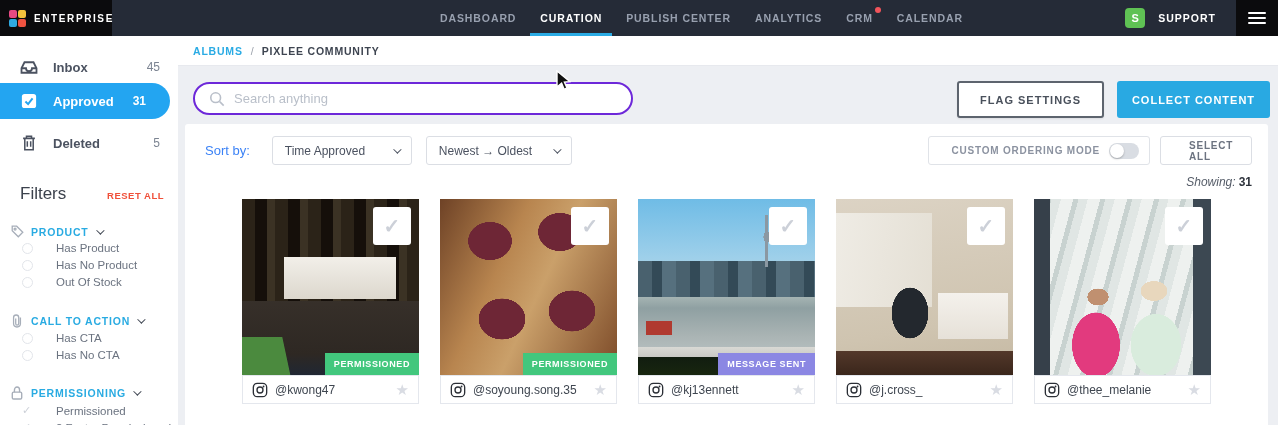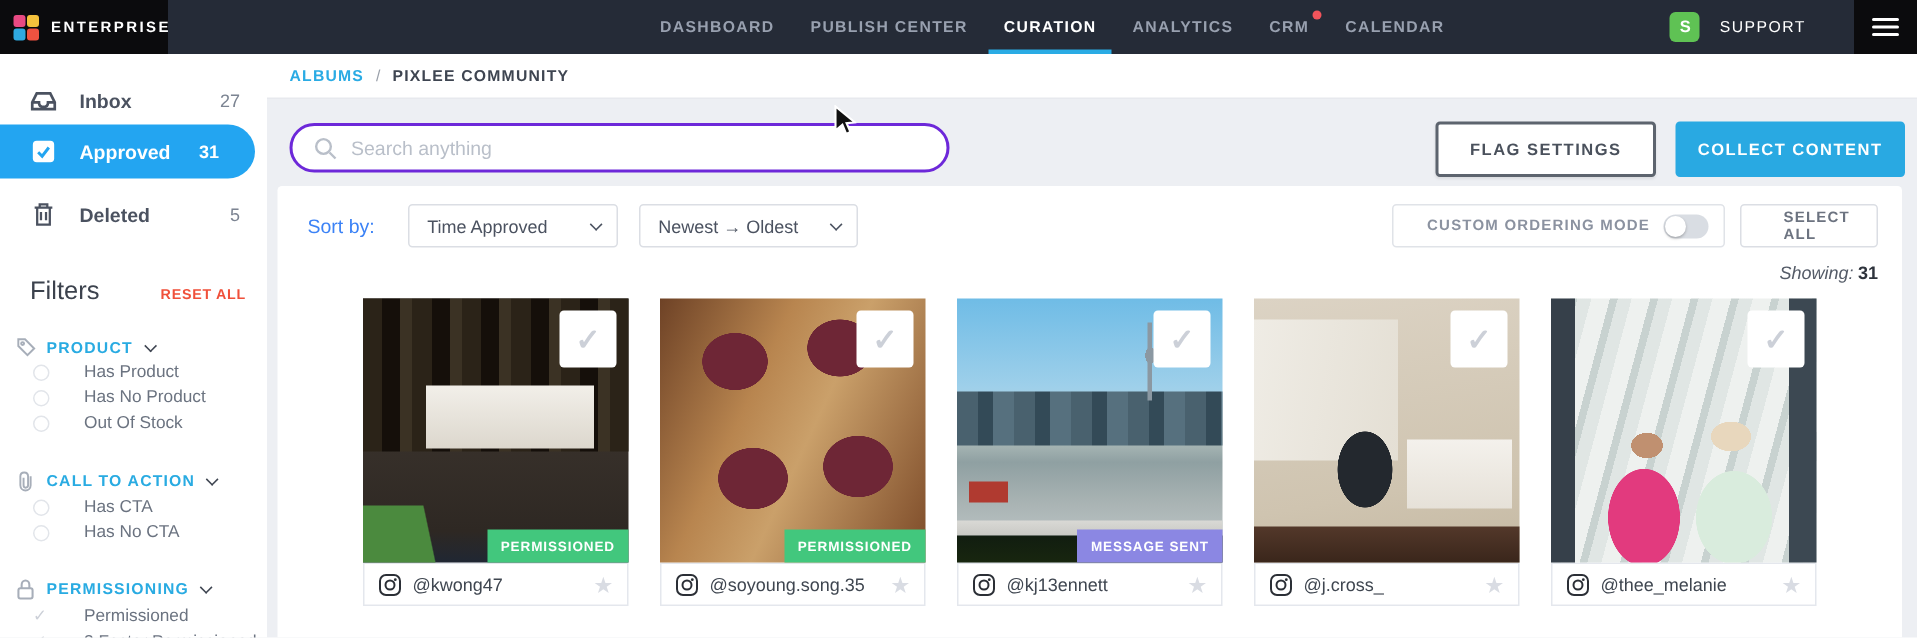--- a/index.html
+++ b/index.html
@@ -13,21 +13,21 @@
   .logo-grid i { border-radius:2px; }
   .lg1{background:#e84a83;} .lg2{background:#f5c23c;} .lg3{background:#2fa9e0;} .lg4{background:#ef5240;}
   .brand { color:#fff; font-size:10px; font-weight:bold; letter-spacing:1.6px; }
   .nav-menu { position:absolute; left:428px; top:0; height:36px; display:flex; }
   .nav-item { height:36px; line-height:36px; padding:0 12px; font-size:10.5px; font-weight:bold; letter-spacing:.9px; color:#98a0af; position:relative; cursor:pointer; }
   .nav-item.active { color:#fff; }
   .nav-item.active::after { content:""; position:absolute; left:2px; right:2px; bottom:0; height:3px; background:#2aabe4; }
   .crm-dot { position:absolute; top:7px; right:4px; width:6px; height:6px; border-radius:50%; background:#f2545b; }
   .nav-right { position:absolute; right:0; top:0; height:36px; display:flex; align-items:center; }
   .user-badge { width:20px; height:20px; border-radius:4px; background:#5fc254; color:#fff; font-size:11px; font-weight:bold; display:flex; align-items:center; justify-content:center; margin-right:13px; }
-  .support { color:#fff; font-size:10.5px; font-weight:normal; letter-spacing:1px; margin-right:32px; }
+  .support { color:#fff; font-size:10.5px; font-weight:bold; letter-spacing:1px; margin-right:20px; }
   .burger { width:42px; height:36px; background:#0b0b0d; display:flex; flex-direction:column; align-items:center; justify-content:center; gap:3px; }
   .burger i { width:18px; height:2px; background:#fff; border-radius:1px; }
 
   
   .sidebar { position:absolute; top:36px; left:0; width:178px; height:389px; background:#fff; z-index:20; }
   .side-row { position:absolute; left:0; width:178px; height:30px; display:flex; align-items:center; padding:0 18px 0 20px; }
   .side-row .lbl { font-size:13px; font-weight:bold; color:#4b5260; margin-left:15px; }
   .side-row .cnt { margin-left:auto; font-size:12px; color:#7c8492; }
   .side-active { position:absolute; left:0; width:170px; height:36px; background:#23a5f1; border-radius:0 18px 18px 0; display:flex; align-items:center; padding:0 24px 0 20px; }
   .side-active .lbl { color:#fff; font-size:13px; font-weight:bold; margin-left:15px; }
@@ -128,22 +128,22 @@
     <span class="logo-grid">
         <i class="lg1"></i>
         <i class="lg2"></i>
         <i class="lg3"></i>
         <i class="lg4"></i>
       </span>
     <span class="brand">ENTERPRISE</span>
   </div>
   <div class="nav-menu">
     <div class="nav-item">DASHBOARD</div>
+    <div class="nav-item active">CURATION</div>
     <div class="nav-item">PUBLISH CENTER</div>
-    <div class="nav-item active">CURATION</div>
     <div class="nav-item">ANALYTICS</div>
     <div class="nav-item"><span>CRM</span><span class="crm-dot"></span></div>
     <div class="nav-item">CALENDAR</div>
   </div>
   <div class="nav-right">
     <div class="user-badge">S</div>
     <div class="support">SUPPORT</div>
     <div class="burger">
         <i></i>
         <i></i>
@@ -155,21 +155,21 @@
 <div class="sidebar">
 
   <div class="side-row" style="top:16px;">
     <span class="sicon">
       <svg width="18" height="15" viewBox="0 0 24 20" fill="none" stroke="#4b5260" stroke-width="2.4">
           <path d="M2 11 L6 3 L18 3 L22 11 L22 17 L2 17 Z"></path>
           <path d="M2 11 L8 11 C8 14 10 15 12 15 C14 15 16 14 16 11 L22 11"></path>
         </svg>
     </span>
     <span class="lbl">Inbox</span>
-    <span class="cnt">27</span>
+    <span class="cnt">45</span>
   </div>
 
   <div class="side-active" style="top:47px;">
     <span class="sicon">
       <svg width="16" height="16" viewBox="0 0 18 18">
           <rect x="1" y="1" width="16" height="16" rx="3" fill="#fff"></rect>
           <path d="M5 9.5 L8 12.5 L13 6" stroke="#23a5f1" stroke-width="2.2" fill="none"></path>
         </svg>
     </span>
     <span class="lbl">Approved</span>

